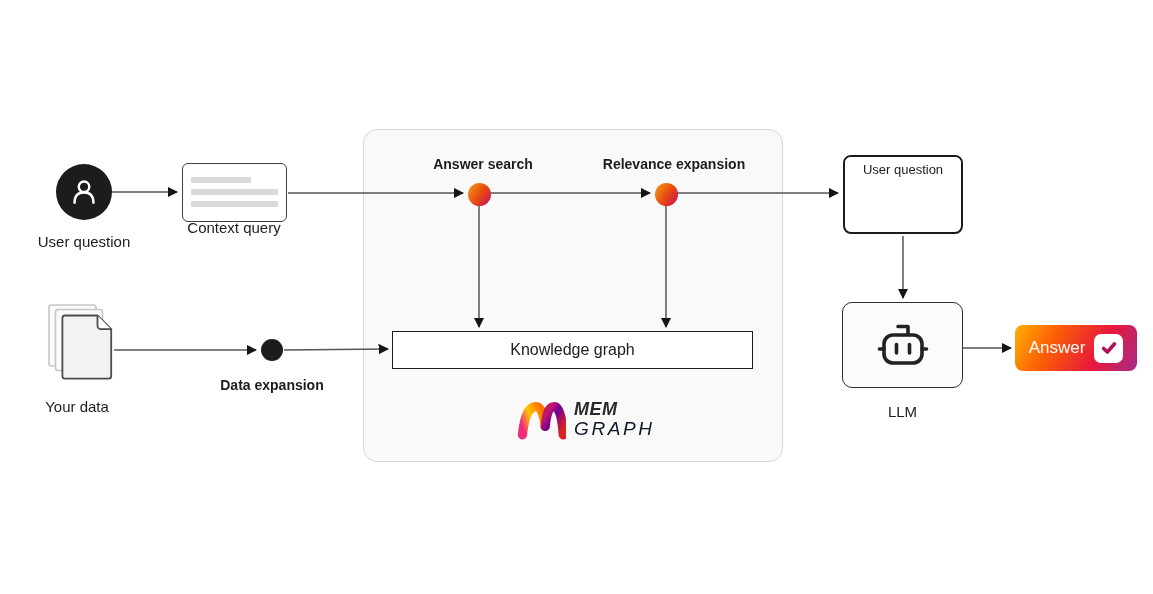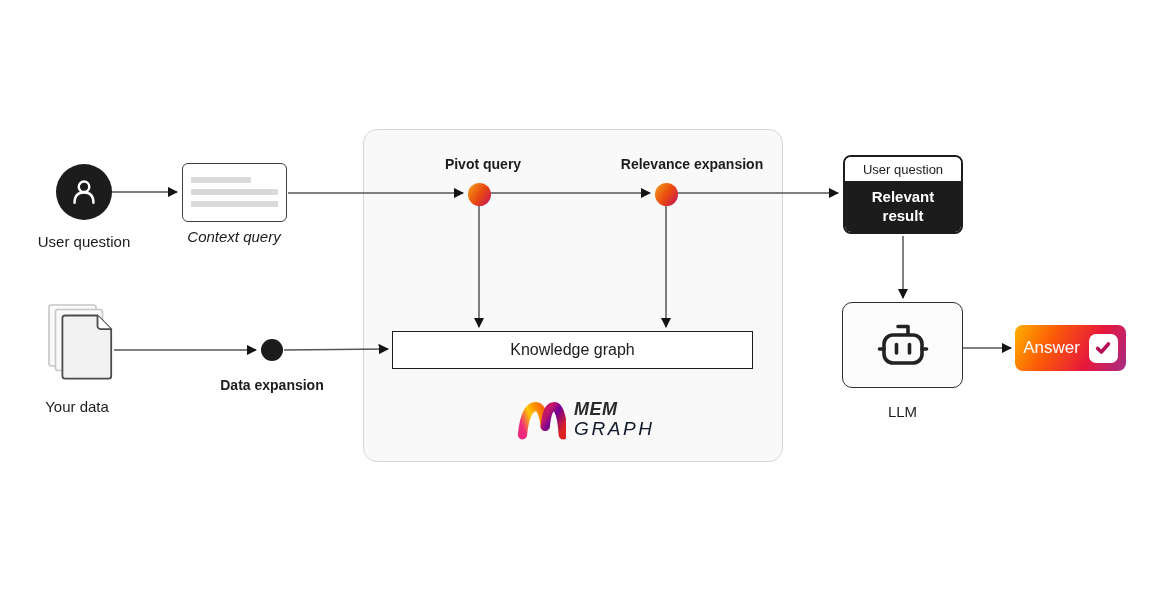--- a/index.html
+++ b/index.html
@@ -157,21 +157,21 @@
     width: 121px; height: 86px;
     background: #fbfbfb;
     border: 1.5px solid #2e2e2e;
     border-radius: 10px;
     display: flex; align-items: center; justify-content: center;
     z-index: 2;
   }
 
   .answer-btn {
     left: 1015px; top: 325px;
-    width: 111px; height: 46px;
+    width: 122px; height: 46px;
     border-radius: 8px;
     background: linear-gradient(118deg, #ffb000 0%, #fb5c07 32%, #e6173d 68%, #a62c87 100%);
     display: flex; align-items: center; justify-content: center;
     gap: 9px;
     color: #ffffff;
     font-size: 17px;
     z-index: 2;
   }
   .answer-check {
     width: 29px; height: 29px;
@@ -215,35 +215,35 @@
       </g>
     </svg>
   </div>
   <div class="abs plain-label" style="left:14px; top:233px; width:140px;">User question</div>
 
   <div class="abs context-box node">
     <div class="bar b1"></div>
     <div class="bar b2"></div>
     <div class="bar b3"></div>
   </div>
-  <div class="abs plain-label" style="left:174px; top:228px; width:120px;font-style:italic;">Context query</div>
+  <div class="abs plain-label" style="left:174px; top:219px; width:120px;">Context query</div>
 
   <svg class="abs doc-stack node" viewBox="0 0 65 76">
     <rect x="1" y="1" width="47" height="61" rx="2.5" fill="#fafafa" stroke="#c6c6c6" stroke-width="1.6"></rect>
     <rect x="7.5" y="5.5" width="47" height="61" rx="2.5" fill="#fafafa" stroke="#c6c6c6" stroke-width="1.6"></rect>
     <path d="M17 11.5 H49.5 L63.2 25.2 V72 a2.6 2.6 0 0 1 -2.6 2.6 H17 a2.6 2.6 0 0 1 -2.6 -2.6 V14.1 a2.6 2.6 0 0 1 2.6 -2.6 Z" fill="#f2f2f2" stroke="#4c4c4c" stroke-width="1.8" stroke-linejoin="round"></path>
     <path d="M49.5 11.5 V21.8 a3.4 3.4 0 0 0 3.4 3.4 H63.2" fill="#ffffff" stroke="#4c4c4c" stroke-width="1.8" stroke-linejoin="round"></path>
   </svg>
   <div class="abs plain-label" style="left:17px; top:398px; width:120px;">Your data</div>
 
   <div class="abs dm-dot node"></div>
   <div class="abs step-label" style="left:202px; top:377px; width:140px;">Data expansion</div>
 
-  <div class="abs step-label" style="left:403px; top:156px; width:160px;">Pivot query</div>
-  <div class="abs step-label" style="left:612px; top:156px; width:160px;">Relevance expansion</div>
+  <div class="abs step-label" style="left:403px; top:156px; width:160px;">Answer search</div>
+  <div class="abs step-label" style="left:594px; top:156px; width:160px;">Relevance expansion</div>
   <div class="abs graph-node node node-pivot"></div>
   <div class="abs graph-node node node-relevance"></div>
 
   <div class="abs kg-box node">
     <span>Knowledge graph</span>
   </div>
 
   <div class="abs memgraph-logo">
     <svg width="50" height="44" viewBox="0 0 54 46">
       <defs>
@@ -262,21 +262,20 @@
       <path d="M31.5 30 C33.5 12 37 8.5 41.5 8.5 C47 8.5 50 22 51 39" fill="none" stroke="url(#mgR)" stroke-width="10" stroke-linecap="round"></path>
     </svg>
     <div class="memgraph-wordmark">
       <span class="w1">MEM</span>
       <span class="w2">GRAPH</span>
     </div>
   </div>
 
   <div class="abs result-box node">
     <div class="rb-header">User question</div>
-    <div class="rb-body">Relevant result</div>
   </div>
 
   <div class="abs llm-box node">
     <svg width="56" height="48" viewBox="0 0 56 48">
       <g stroke="#222222" stroke-width="3.6" fill="none" stroke-linecap="round" stroke-linejoin="round">
         <rect x="9" y="14" width="38" height="28" rx="9"></rect>
         <path d="M33 13 V5.5 H23"></path>
         <path d="M4.5 28 H9"></path>
         <path d="M47 28 H51.5"></path>
         <path d="M21.5 23.5 V32"></path>

